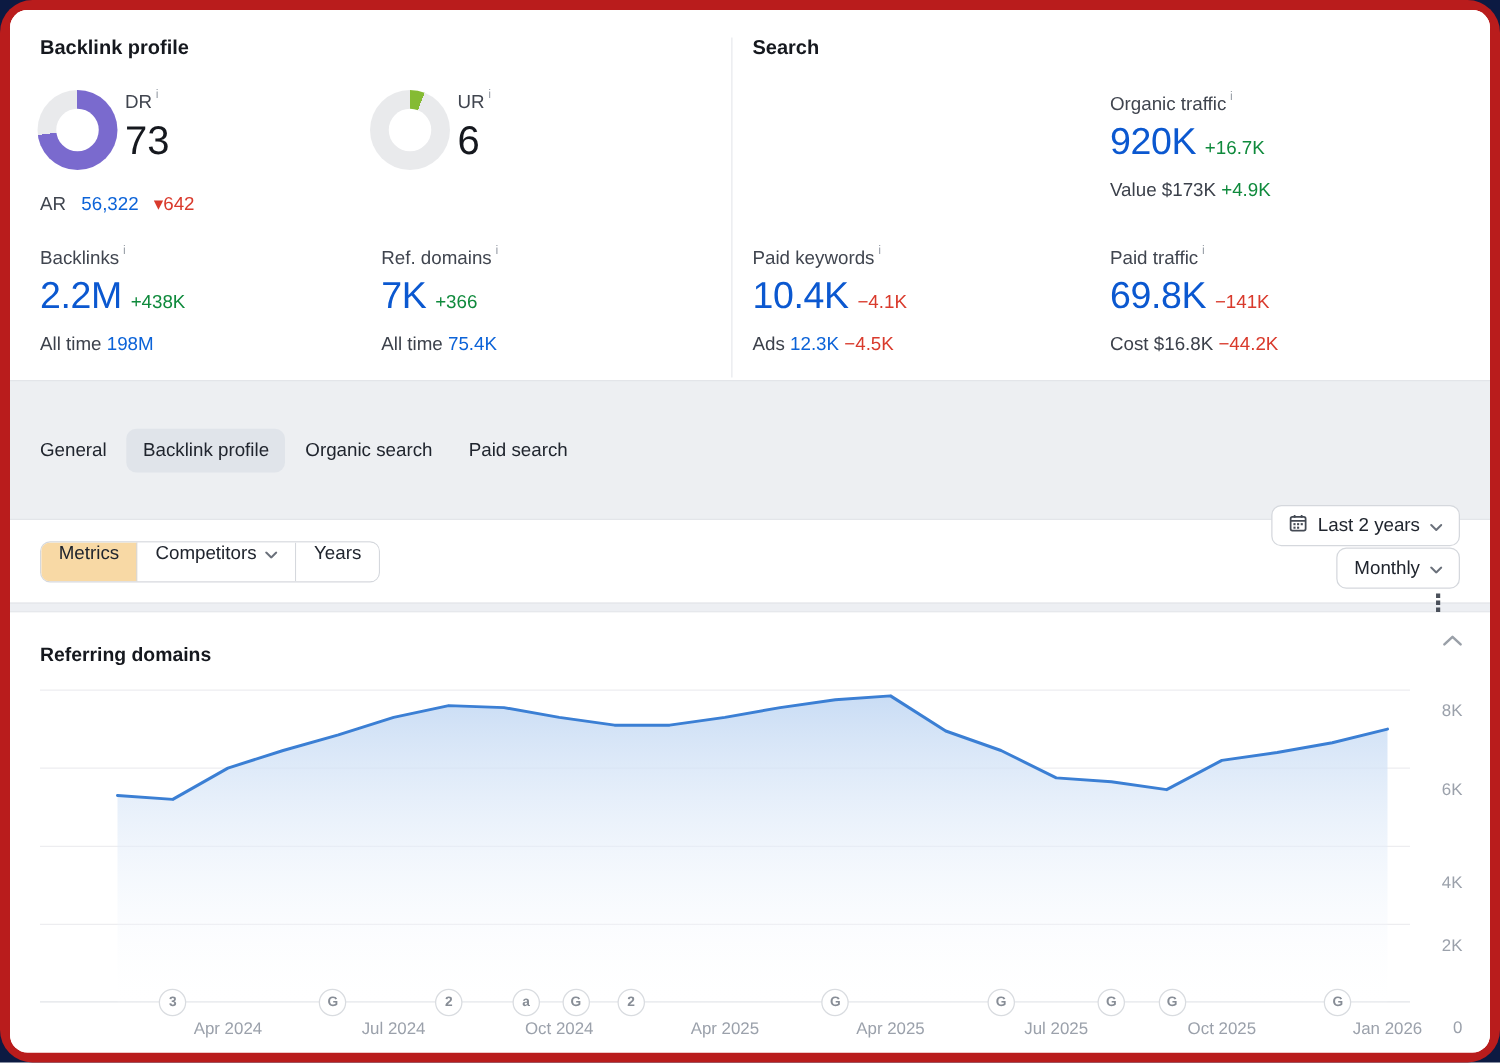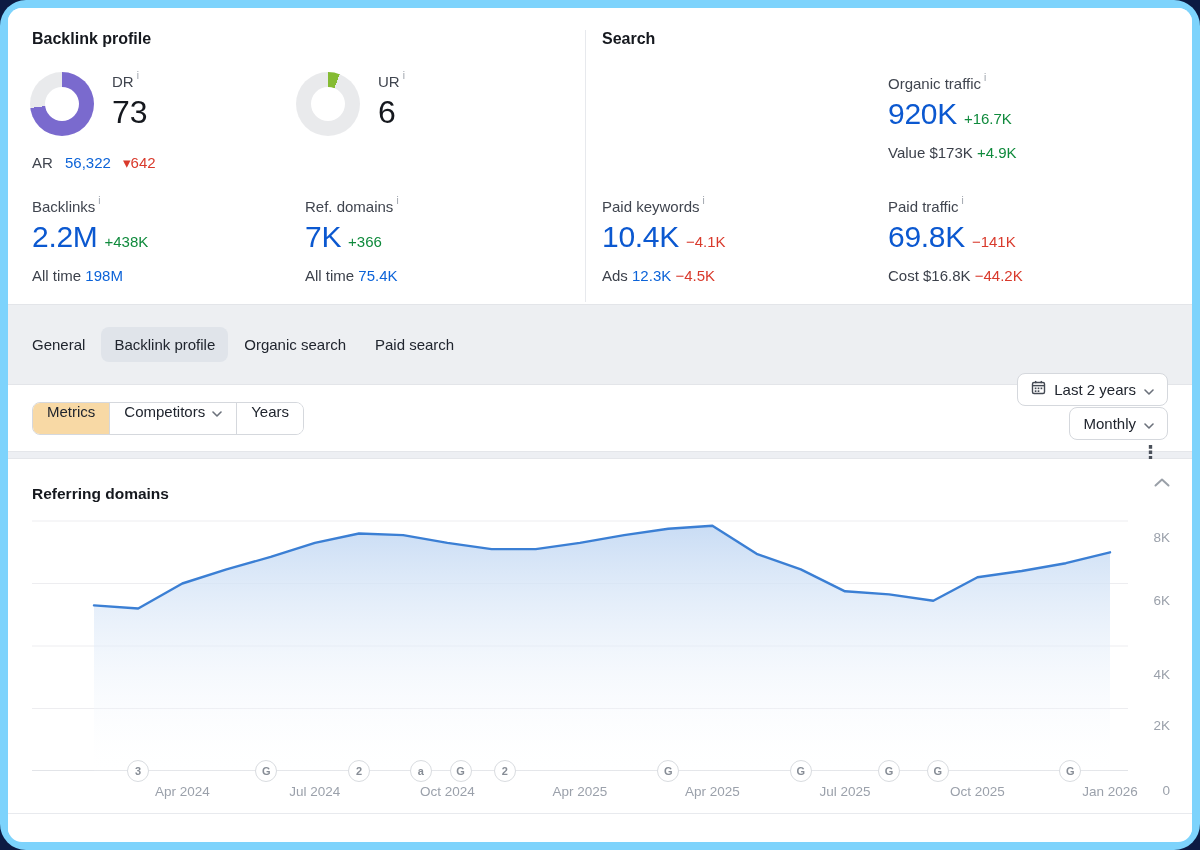--- a/index.html
+++ b/index.html
@@ -1,46 +1,46 @@
 <!DOCTYPE html>
 <html><head>
 <meta charset="utf-8">
 <style>
   * { margin:0; padding:0; box-sizing:border-box; }
   html,body { width:1200px; height:850px; }
   body { font-family:"Liberation Sans","DejaVu Sans",sans-serif; background:#0c1a42; overflow:hidden; }
-  .frame { position:absolute; inset:0; width:1200px; height:850px; background:#7dd3fc; border-radius:26px; }
+  .frame { position:absolute; inset:0; width:1200px; height:850px; background:#b91c1c; border-radius:26px; }
   .card { position:absolute; left:8px; top:8px; width:1184px; height:834px; background:#ffffff; border-radius:14px; overflow:hidden; }
 
   
   .hdr { position:relative; height:296px; background:#fff; }
   .sec-title { position:absolute; font-size:16px; font-weight:700; color:#15181e; }
   .vdiv { position:absolute; left:577px; top:22px; width:1px; height:272px; background:#e7e9ed; }
   .metric { position:absolute; }
   .m-label { font-size:15px; color:#40454f; }
   sup.info { font-size:10px; color:#999fa8; margin-left:3px; position:relative; top:-2px; }
   .m-valrow { margin-top:5px; white-space:nowrap; }
   .m-value { font-size:30px; color:#0b58d0; letter-spacing:-0.3px; }
   .delta { font-size:15px; margin-left:7px; }
   .pos { color:#0f8a3c;margin-top:19px; }
   .neg { color:#d93a2c; }
   .m-sub { margin-top:13px; font-size:15px; color:#3c414b; white-space:nowrap; }
   .m-sub .lnk { color:#0c63d8; }
   .m-sub .dim { color:#3c414b; }
-  .score { position:absolute; display:flex; gap:18px; }
+  .score { position:absolute; display:flex; gap:6px; }
   .donut { position:relative; width:64px; height:64px; border-radius:50%; background:#e9eaec; }
   .donut::after { content:""; position:absolute; inset:15px; background:#fff; border-radius:50%; }
   .score-label { font-size:15px; color:#40454f; }
   .score-num { margin-top:6px; font-size:32px; color:#15181e; line-height:1.02; }
   .ar-row { position:absolute; font-size:15px; color:#40454f; white-space:nowrap; }
   .ar-row .lnk { color:#0c63d8; }
   .ar-row .neg { margin-left:8px; }
 
   
-  .tabband { height:81px; background:#edeff2; border-top:1px solid #e3e5e9; border-bottom:1px solid #e3e5e9;
+  .tabband { height:112px; background:#edeff2; border-top:1px solid #e3e5e9; border-bottom:1px solid #e3e5e9;
              display:flex; align-items:center; padding-left:11px; }
   .tab { padding:9px 13px; font-size:15px; color:#20252e; border-radius:8px; cursor:pointer; margin-right:3px; }
   .tab.selected { background:#e0e4ea; }
 
   
   .toolbar { height:66px; background:#fff; display:flex; align-items:center; justify-content:space-between; padding:0 24px; }
   .seg { display:flex; border:1px solid #d5d8dd; border-radius:8px; overflow:hidden; height:33px; }
   .seg-item { display:flex; align-items:flex-start; gap:7px; padding:0 14px; font-size:15px; color:#20252e; background:#fff; border-right:1px solid #d5d8dd; cursor:pointer; }
   .seg-item:last-child { border-right:none; }
   .seg-item.active { background:#f8d9a5; }

